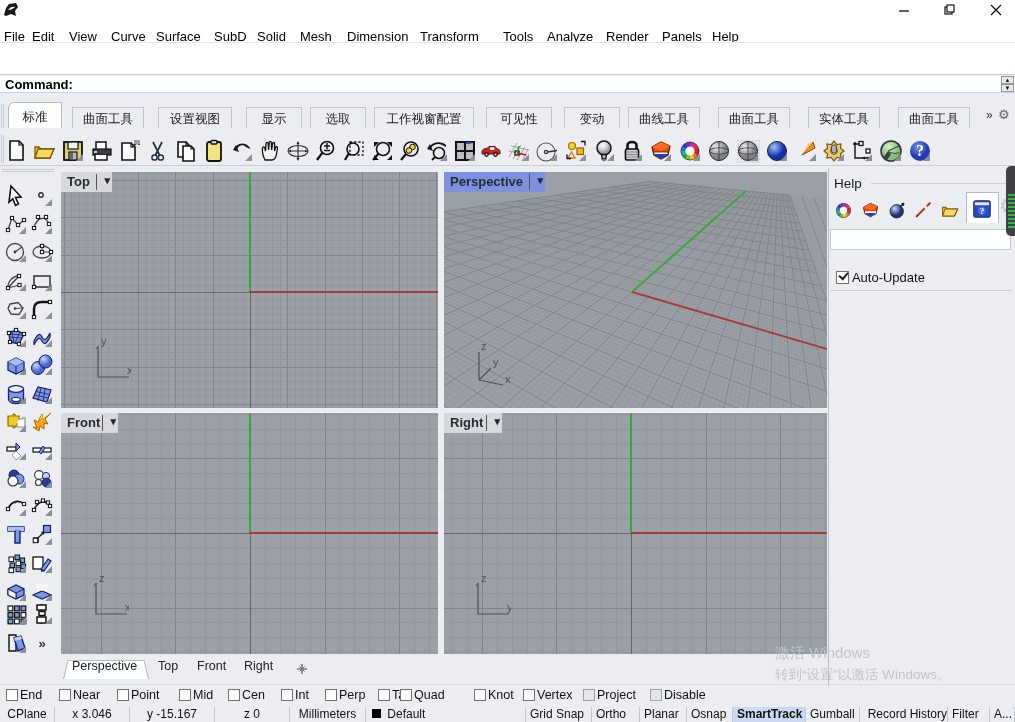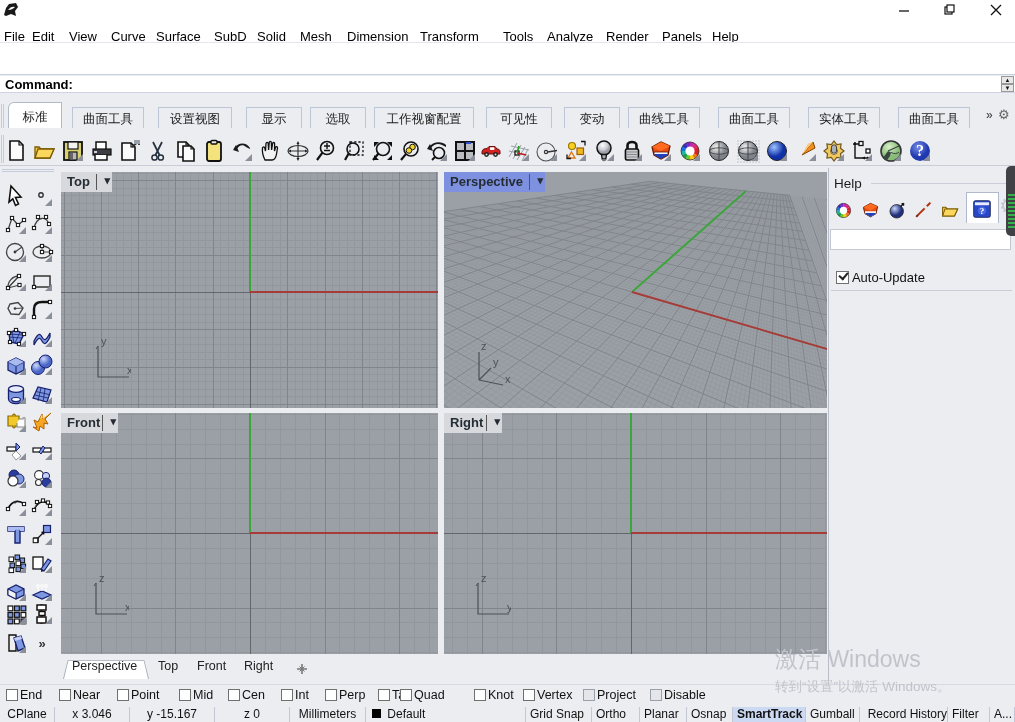--- a/index.html
+++ b/index.html
@@ -38,21 +38,21 @@
 .vptab{position:absolute;top:3px}
 #vptabact{position:absolute;left:63px;top:1px;width:86px;height:22px;background:#fff;border:1px solid #a9afbc;border-bottom:none;transform:perspective(50px) rotateX(16deg);transform-origin:bottom}
 #osnaprow{left:0;top:684px;width:1015px;height:22px;font-size:12.5px;color:#111;border-top:1px solid #d7dae2}
 .os{position:absolute;top:3px;white-space:nowrap}
 .os .cb{margin-right:2px;width:12px;height:12px}
 .cbg{background:#e4e6ea;border-color:#9aa0ab}
 #statusbar{left:0;top:706px;width:1015px;height:16px;font-size:12px;color:#111}
 .st{position:absolute;top:1px;white-space:nowrap;border-right:1px solid #c3c8d4;height:15px;text-align:center}
 .sq{display:inline-block;width:9px;height:9px;background:#000;margin-right:3px}
 #watermark{left:775px;top:644px;color:#c0c4ca;z-index:50}
-#wm1{font-size:23px}
+#wm1{font-size:15px}
 #wm2{font-size:13.5px;margin-top:3px}
 #widget{left:1006px;top:166px;width:12px;height:70px;background:#3f4145;border-radius:5px 0 0 5px;z-index:60}
 .wstripe{position:absolute;left:2px;width:10px;height:2px;background:#35b34b}
 </style></head><body>
 <div id="app">
 <div class="abs" id="titlebar"></div>
 <svg class="abs" style="left:3px;top:2px" width="16" height="16" viewBox="0 0 16 16">
 <rect x="0" y="0" width="16" height="16" fill="#fff"></rect>
 <path d="M1 13 L3 6 L6 2 L13 1 L15 5 L12 9 L13 14 L8 12 L3 14 Z" fill="#1a1a1a"></path>
 <path d="M5 8 C7 5 10 4 12 5 C10 7 8 8 5 8 Z" fill="#fff"></path>

